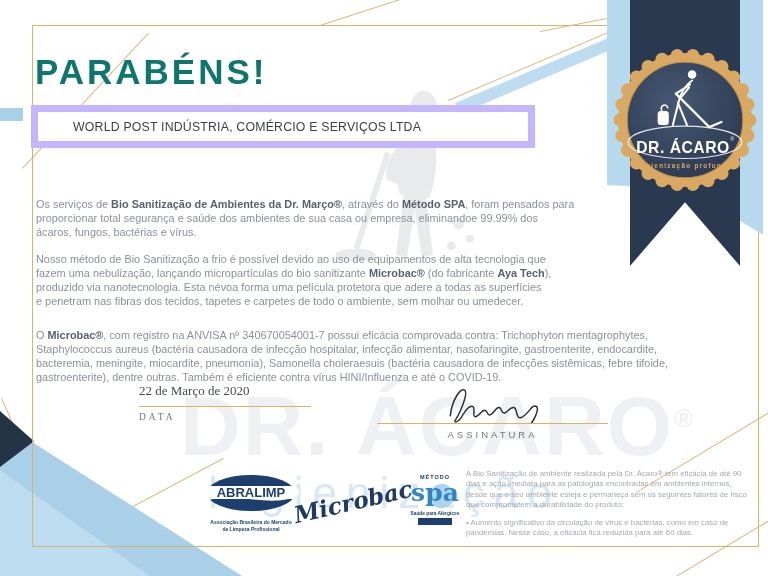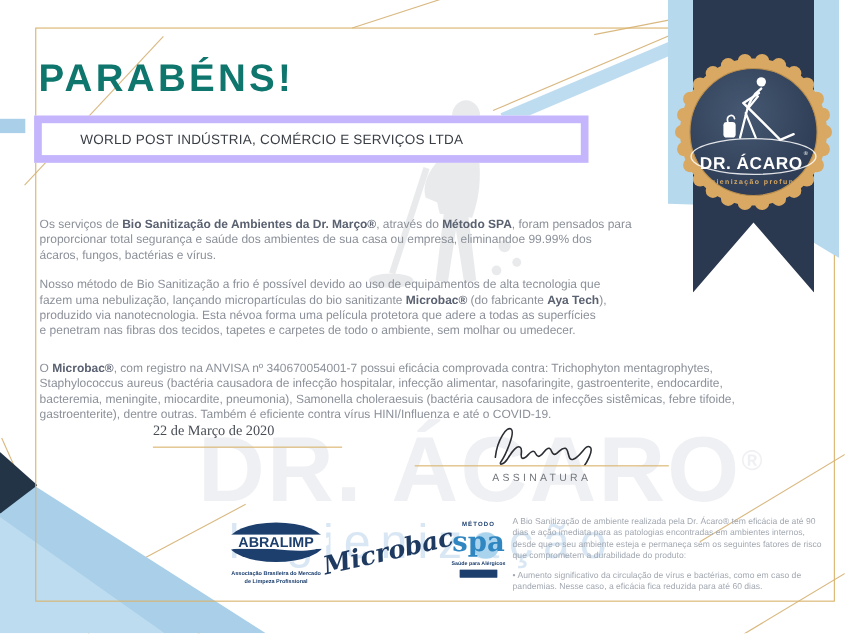--- a/index.html
+++ b/index.html
@@ -131,20 +131,21 @@
     <span>WORLD POST INDÚSTRIA, COMÉRCIO E SERVIÇOS LTDA</span>
   </div>
 
   <div class="para p1">Os serviços de <b>Bio Sanitização de Ambientes da Dr. Março®</b>, através do <b>Método SPA</b>, foram pensados para<br>proporcionar total segurança e saúde dos ambientes de sua casa ou empresa, eliminandoe 99.99% dos<br>ácaros, fungos, bactérias e vírus.</div>
   <div class="para p2">Nosso método de Bio Sanitização a frio é possível devido ao uso de equipamentos de alta tecnologia que<br>fazem uma nebulização, lançando micropartículas do bio sanitizante <b>Microbac®</b> (do fabricante <b>Aya Tech</b>),<br>produzido via nanotecnologia. Esta névoa forma uma película protetora que adere a todas as superfícies<br>e penetram nas fibras dos tecidos, tapetes e carpetes de todo o ambiente, sem molhar ou umedecer.</div>
   <div class="para p3">O <b>Microbac®</b>, com registro na ANVISA nº 340670054001-7 possui eficácia comprovada contra: Trichophyton mentagrophytes,<br>Staphylococcus aureus (bactéria causadora de infecção hospitalar, infecção alimentar, nasofaringite, gastroenterite, endocardite,<br>bacteremia, meningite, miocardite, pneumonia), Samonella choleraesuis (bactéria causadora de infecções sistêmicas, febre tifoide,<br>gastroenterite), dentre outras. Também é eficiente contra vírus HINI/Influenza e até o COVID-19.</div>
 
   <div class="date-block">
     <div class="date-value">22 de Março de 2020</div>
     <div class="rule"></div>
+    <div class="small-label">DATA</div>
   </div>
   <div class="sig-block">
     <svg class="sig-svg" viewBox="0 0 110 44">
       <path d="M8,36 C10,18 20,4 24,8 C28,12 18,34 14,40 C11,44 16,44 20,38 C26,28 30,24 33,26 C36,28 32,36 35,37 C39,38 42,30 46,30 C49,30 48,36 52,35 C57,33 58,26 62,27 C65,28 64,34 68,33 C72,31 74,26 78,27 C82,28 80,40 86,38 C95,34 98,22 103,26 C106,29 100,42 94,48" stroke="#2a2d33" stroke-width="1.6" fill="none" stroke-linecap="round"></path>
     </svg>
     <div class="rule"></div>
     <div class="small-label">ASSINATURA</div>
   </div>
 
   <div class="ribbon-back"></div>

